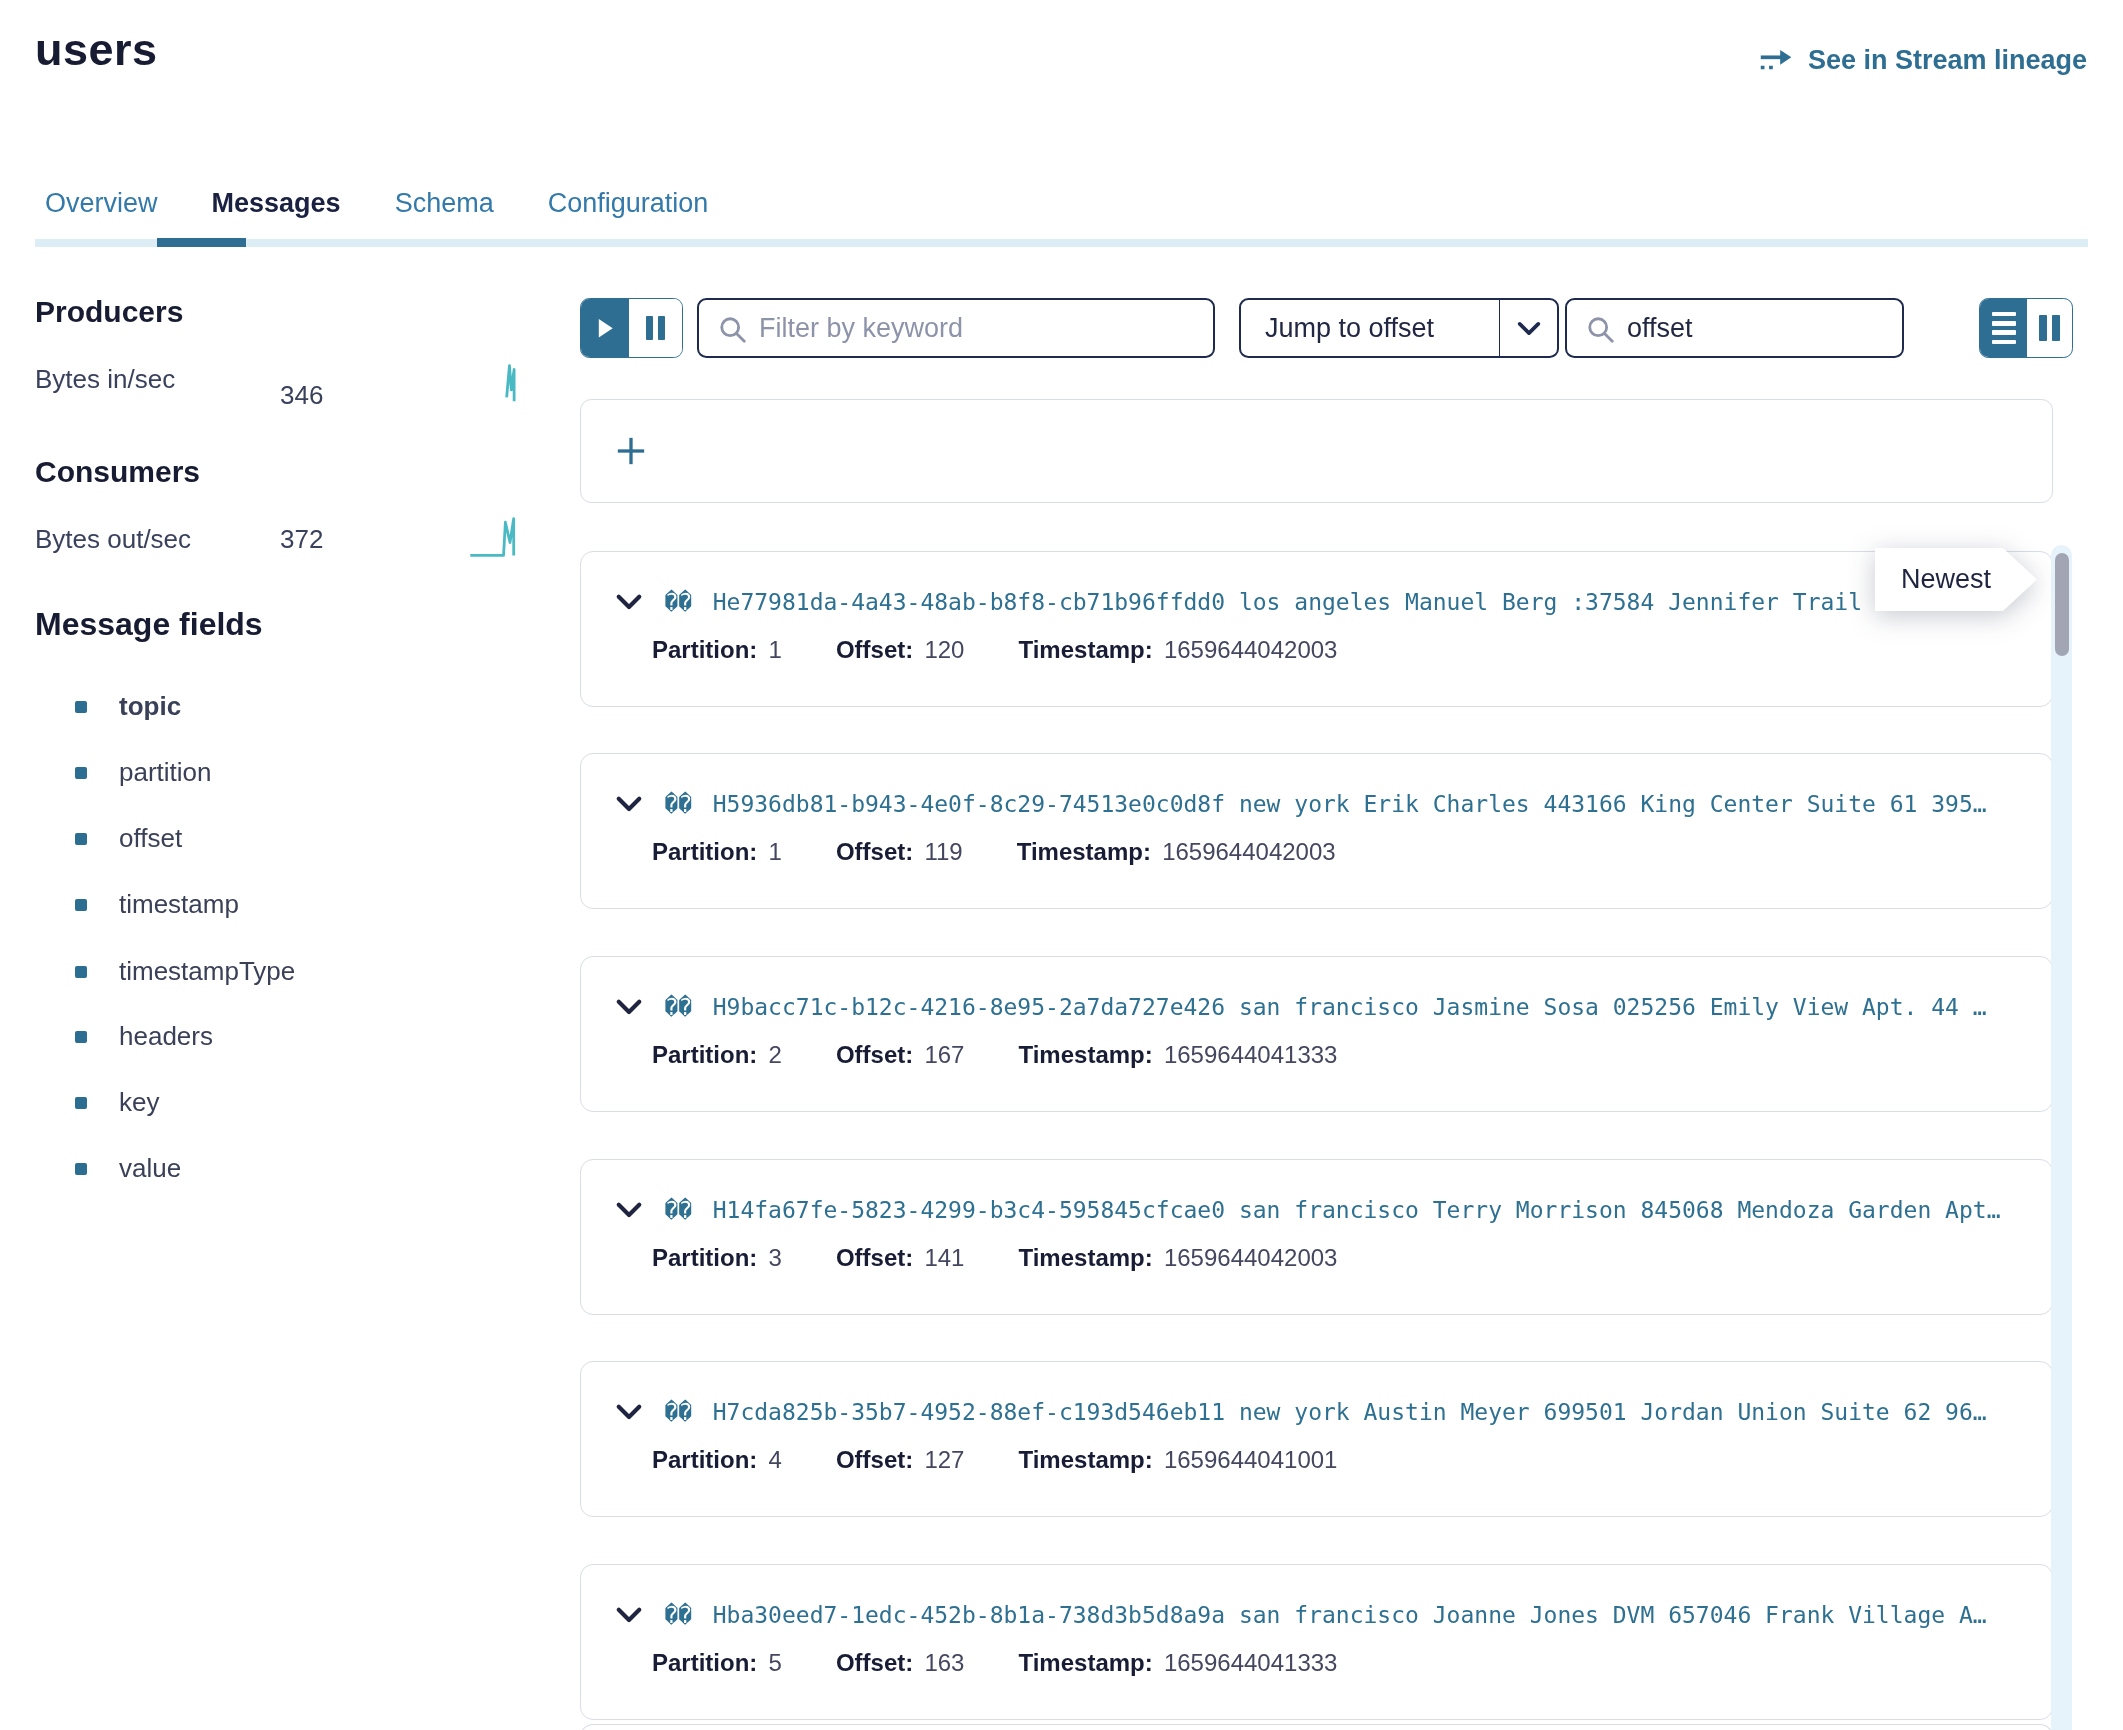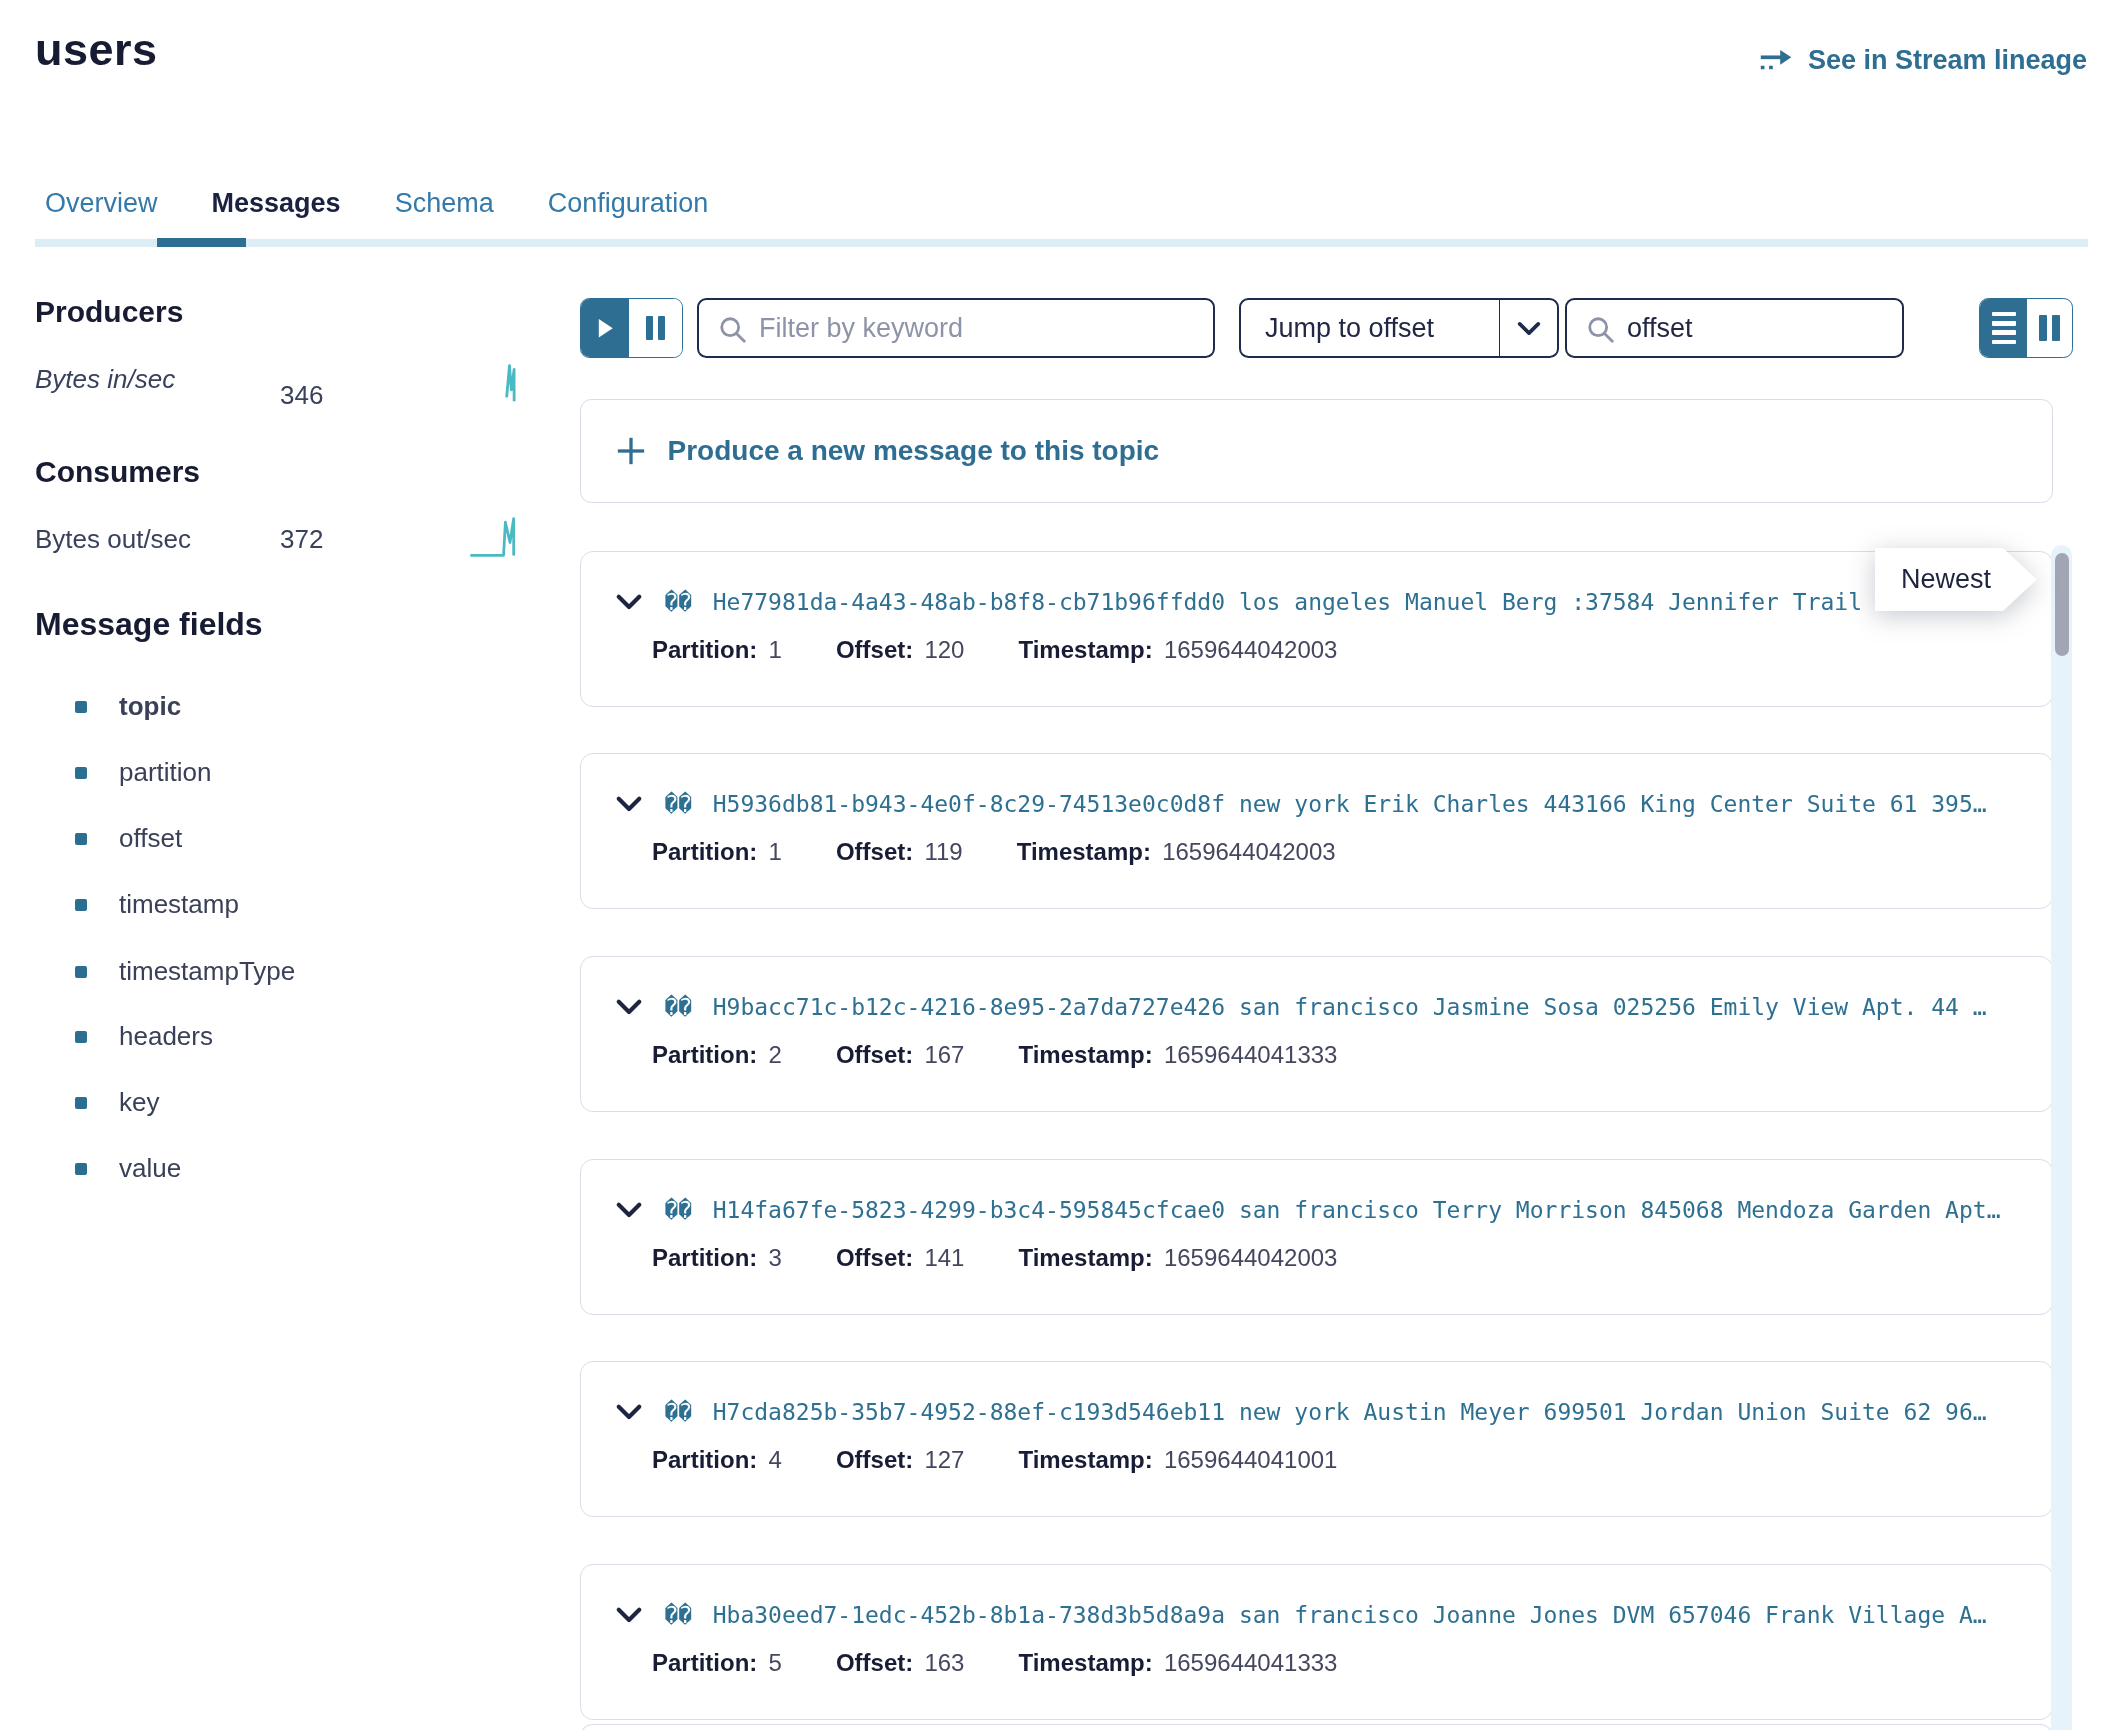--- a/index.html
+++ b/index.html
@@ -109,21 +109,21 @@
   <div class="tabs">
     <span class="tab">Overview</span>
     <span class="tab active">Messages</span>
     <span class="tab">Schema</span>
     <span class="tab">Configuration</span>
   </div>
   <div class="tabbar-light"></div>
   <div class="tabbar-active"></div>
 
   <div class="side-h" style="top:295px;">Producers</div>
-  <div class="metric-label" style="top:364px;font-style:italic;">Bytes in/sec</div>
+  <div class="metric-label" style="top:364px;">Bytes in/sec</div>
   <div class="metric-value" style="top:364px;margin-top:16px;">346</div>
   <span class="spark" style="left:502px; top:360px;">
     <svg width="20.5" height="45" viewBox="0 0 22 48">
       <polyline points="5,40 8,6 10,32 13,10 13,44" fill="none" stroke="#49b9c3" stroke-width="3" stroke-linejoin="round"></polyline>
     </svg>
   </span>
 
   <div class="side-h" style="top:455px;">Consumers</div>
   <div class="metric-label" style="top:524px;">Bytes out/sec</div>
   <div class="metric-value" style="top:524px;">372</div>
@@ -221,21 +221,20 @@
     </div>
   </div>
 
   <div class="produce-card">
     <span class="plus">
       <svg width="32" height="32" viewBox="0 0 34 34">
           <line x1="17" y1="3" x2="17" y2="31" stroke="#2e6e92" stroke-width="3.5"></line>
           <line x1="3" y1="17" x2="31" y2="17" stroke="#2e6e92" stroke-width="3.5"></line>
         </svg>
     </span>
-    <span class="produce-label">Produce a new message to this topic</span>
   </div>
 
   <div class="msg-card" style="top:551px;">
     <div class="msg-line1">
       <span class="msg-chev">
           <svg width="30" height="20.5" viewBox="0 0 32 22">
             <polyline points="5,5 16,16 27,5" fill="none" stroke="#1f2540" stroke-width="4.5" stroke-linecap="round" stroke-linejoin="round"></polyline>
           </svg>
         </span>
       <span class="msg-glyphs">��</span>

